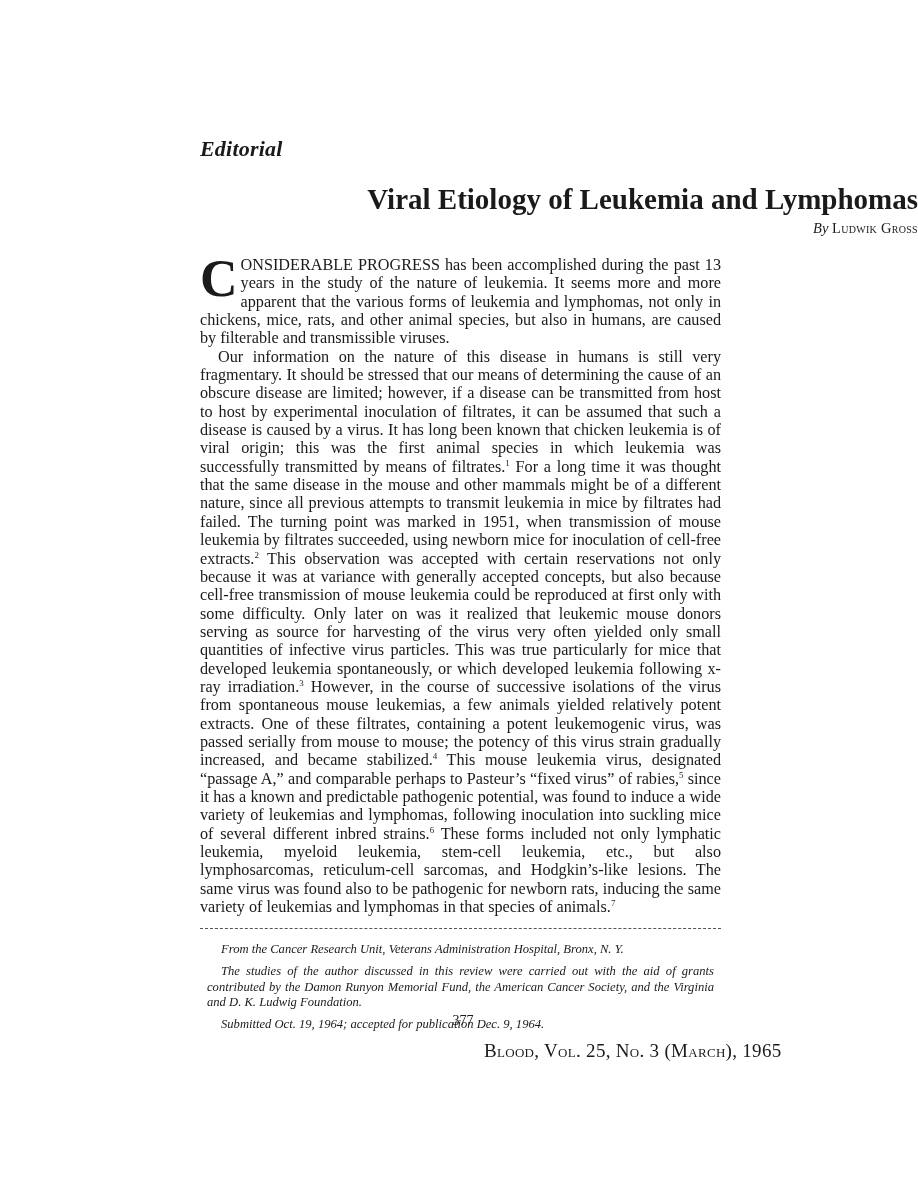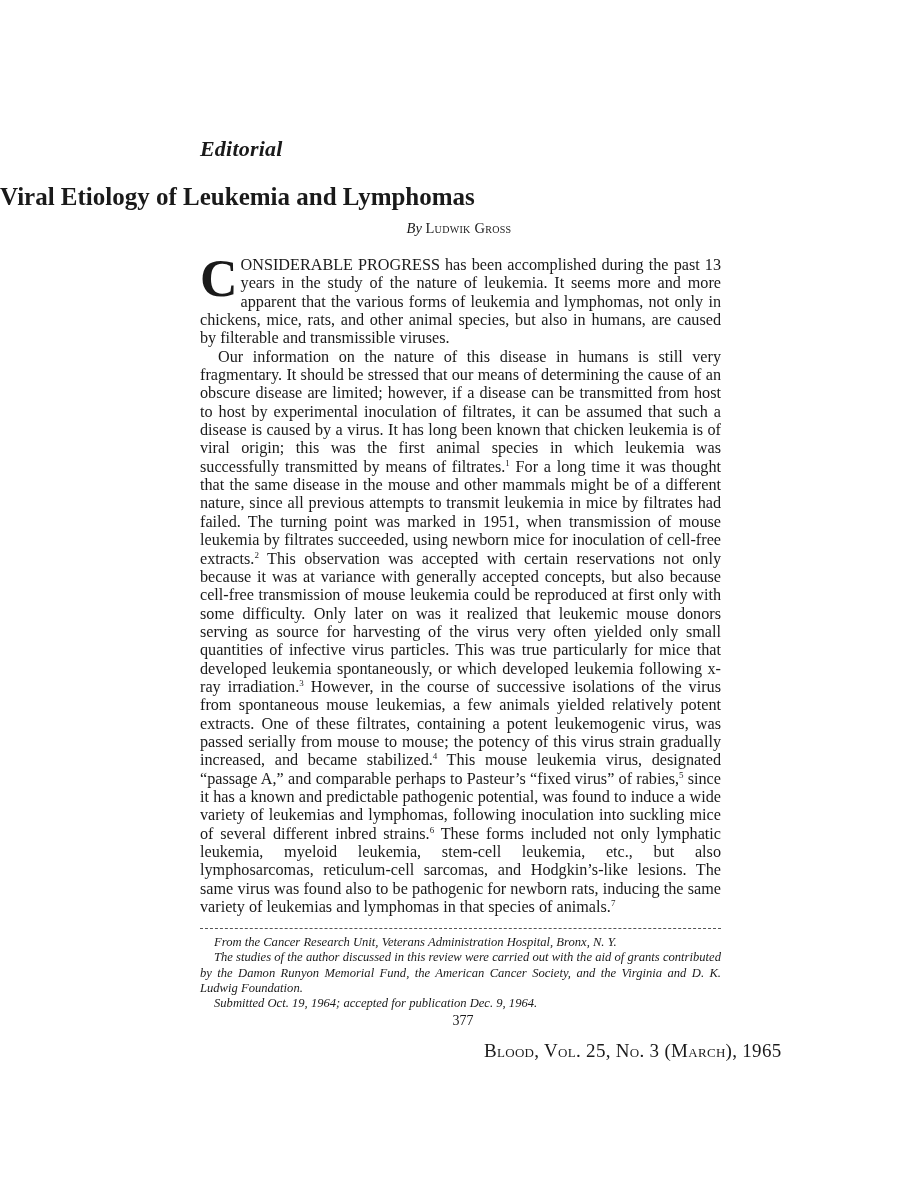--- a/index.html
+++ b/index.html
@@ -1,31 +1,31 @@
 <!DOCTYPE html>
 <html><head>
 <meta charset="utf-8">
 <style>
   html, body { margin: 0; padding: 0; background: #ffffff; }
   body { width: 918px; height: 1188px; position: relative; overflow: hidden; color: #1a1a1a; font-family: "Liberation Serif", "DejaVu Serif", serif; }
   .page { position: absolute; left: 0; top: 0; width: 918px; height: 995px; }
   .section-label { position: absolute; left: 200px; top: 136px; font-size: 22px; font-weight: bold; font-style: italic; letter-spacing: 0.2px; }
-  .title { position: absolute; left: 0; width: 918px; top: 183px; text-align: left; font-size: 25px; font-weight: bold; }
-  .byline { position: absolute; left: 0; width: 918px; top: 220px; text-align: center; font-size: 14.5px; }
+  .title { position: absolute; left: 0; width: 918px; top: 183px; text-align: right; font-size: 29px; font-weight: bold; }
+  .byline { position: absolute; left: 0; width: 918px; top: 220px; text-align: right; font-size: 14.5px; }
   .byline .by { font-style: italic; }
   .byline .author { font-variant: small-caps; letter-spacing: 0.3px; }
   .body { position: absolute; left: 200px; top: 256px; width: 521px; font-size: 16.2px; line-height: 18.35px; text-align: justify; hyphens: none; }
   .body p { margin: 0; text-indent: 0; }
   .body p.indent { text-indent: 18px; }
   .dropcap { float: left; font-size: 52px; line-height: 38px; font-weight: bold; margin: 2px 3px 0 0; padding-top: 2px; }
   .lead { text-transform: none; }
   sup { font-size: 9px; line-height: 0; vertical-align: 6px; }
   .rule { position: absolute; left: 200px; top: 928px; width: 521px; height: 0; border-top: 1px dashed #555; }
   .notes { position: absolute; left: 200px; top: 935px; width: 521px; font-size: 12.6px; line-height: 15.3px; font-style: italic; text-align: justify; }
-  .notes p { margin: 0; }
+  .notes p { margin: 7px; }
   .notes p.indent { text-indent: 14px; }
   .page-number { position: absolute; left: 0; width: 918px; top: 1013px; text-align: center; font-size: 14px; padding-left: 4px; }
   .citation { position: absolute; left: 484px; top: 1040px; font-size: 19px; font-variant: small-caps; letter-spacing: 0.3px; }
 </style>
 </head>
 <body>
 
 <div class="page">
   <div class="section-label">Editorial</div>
   <div class="title">Viral Etiology of Leukemia and Lymphomas</div>

